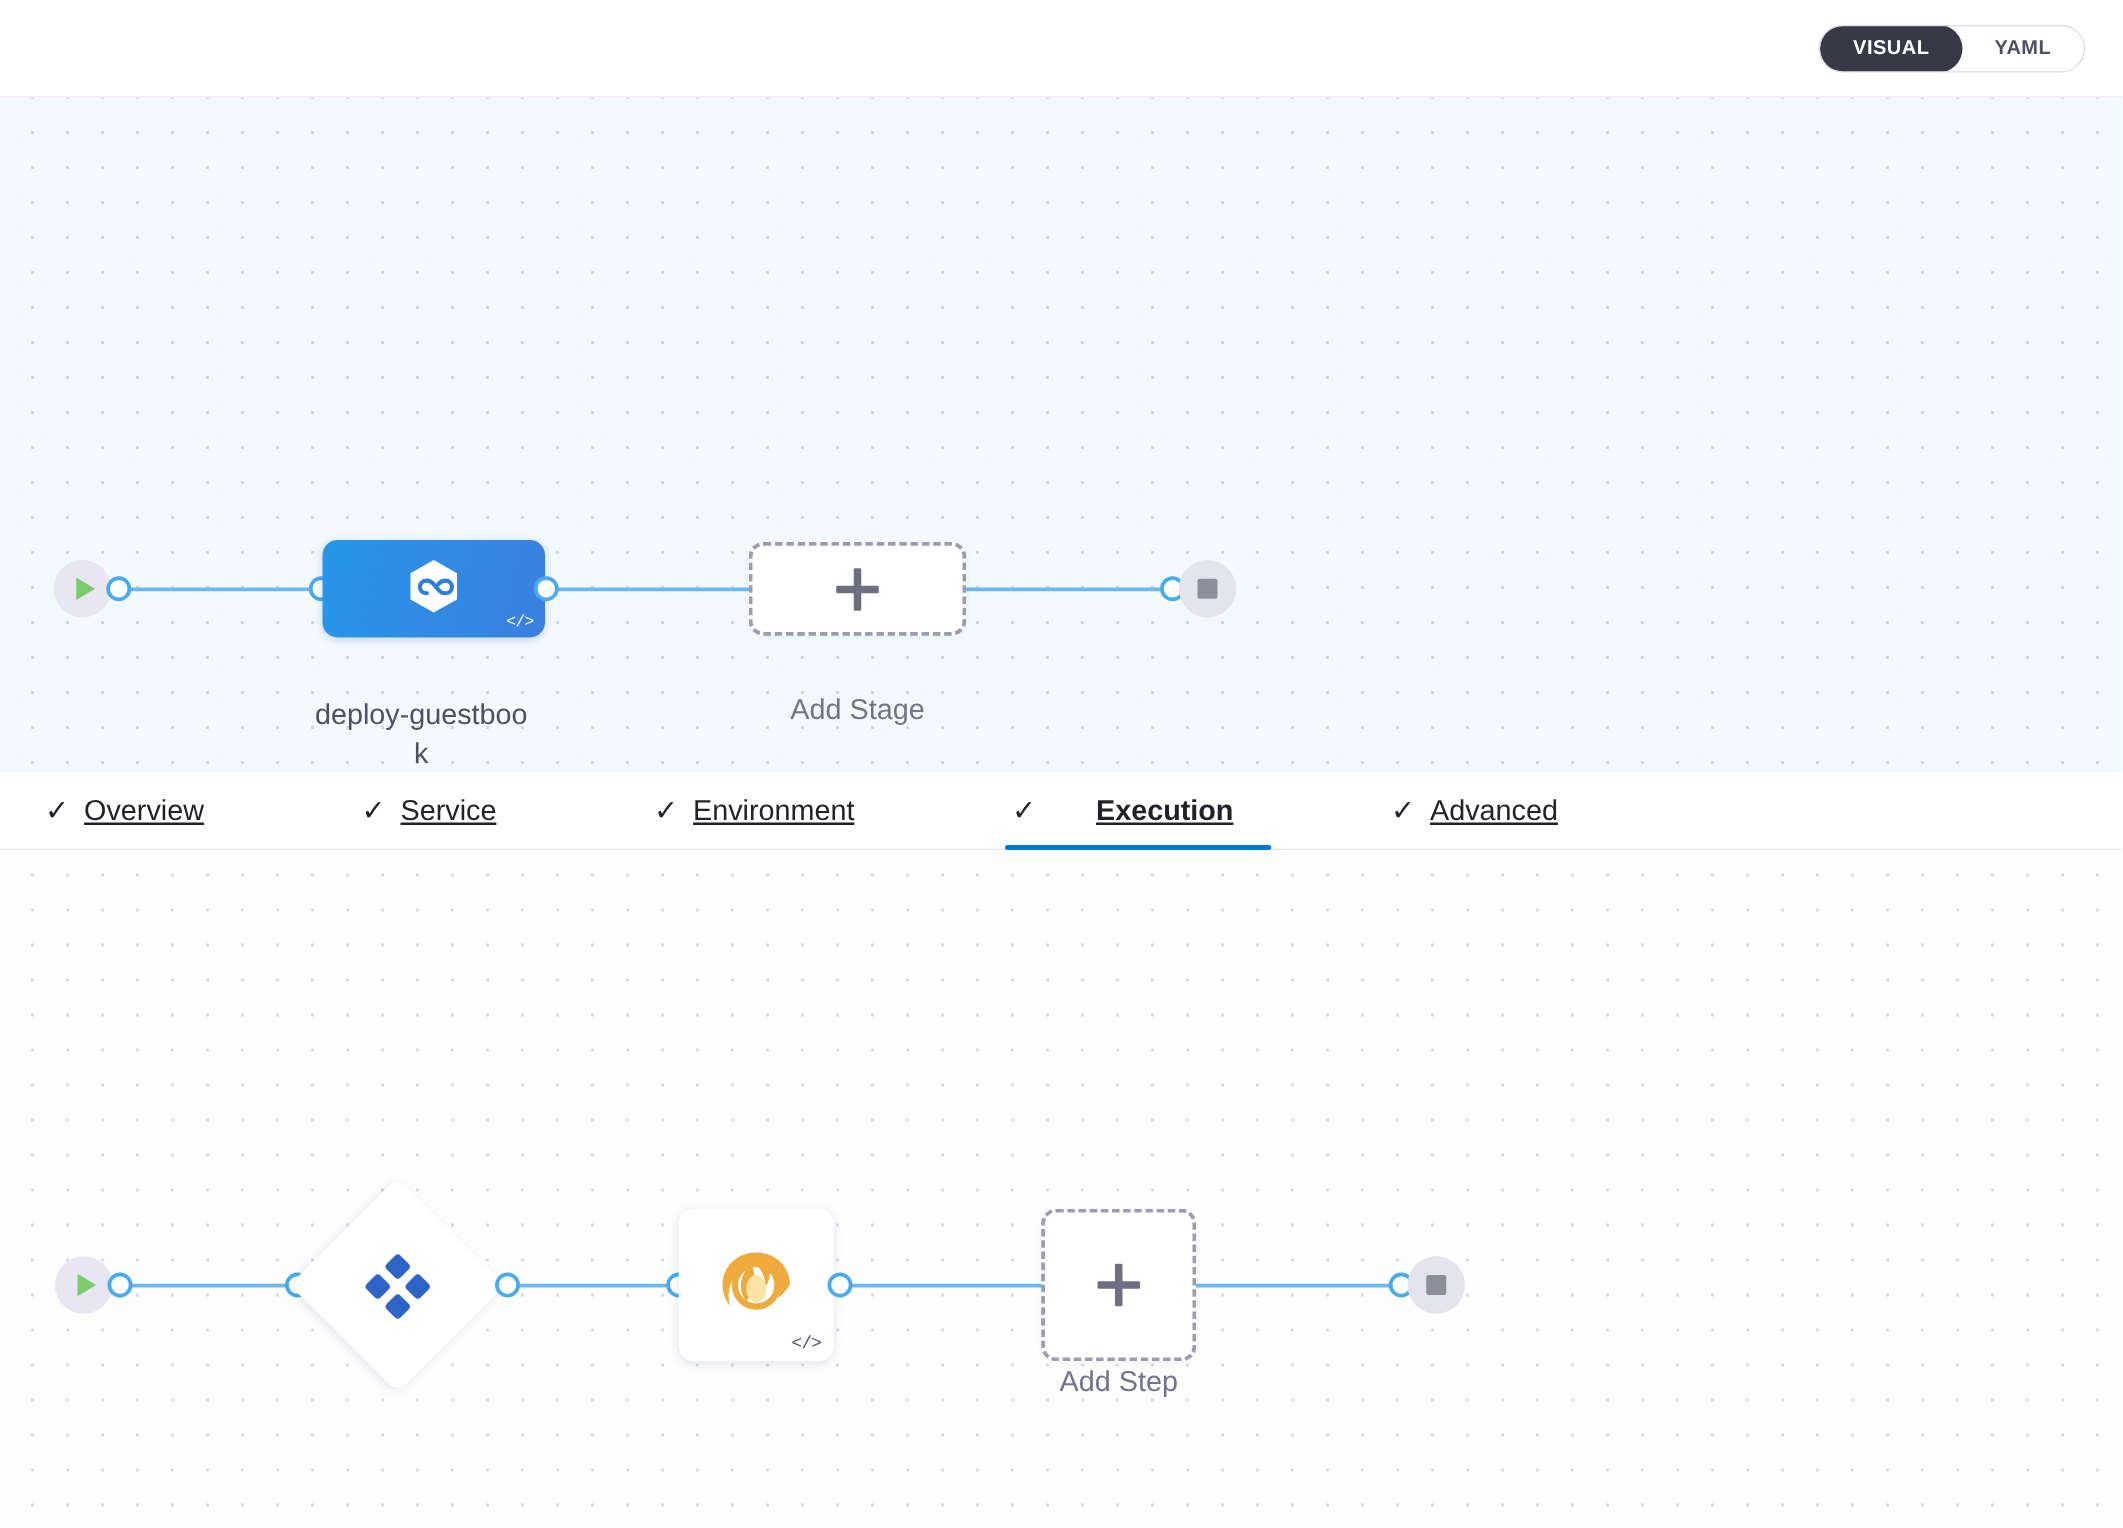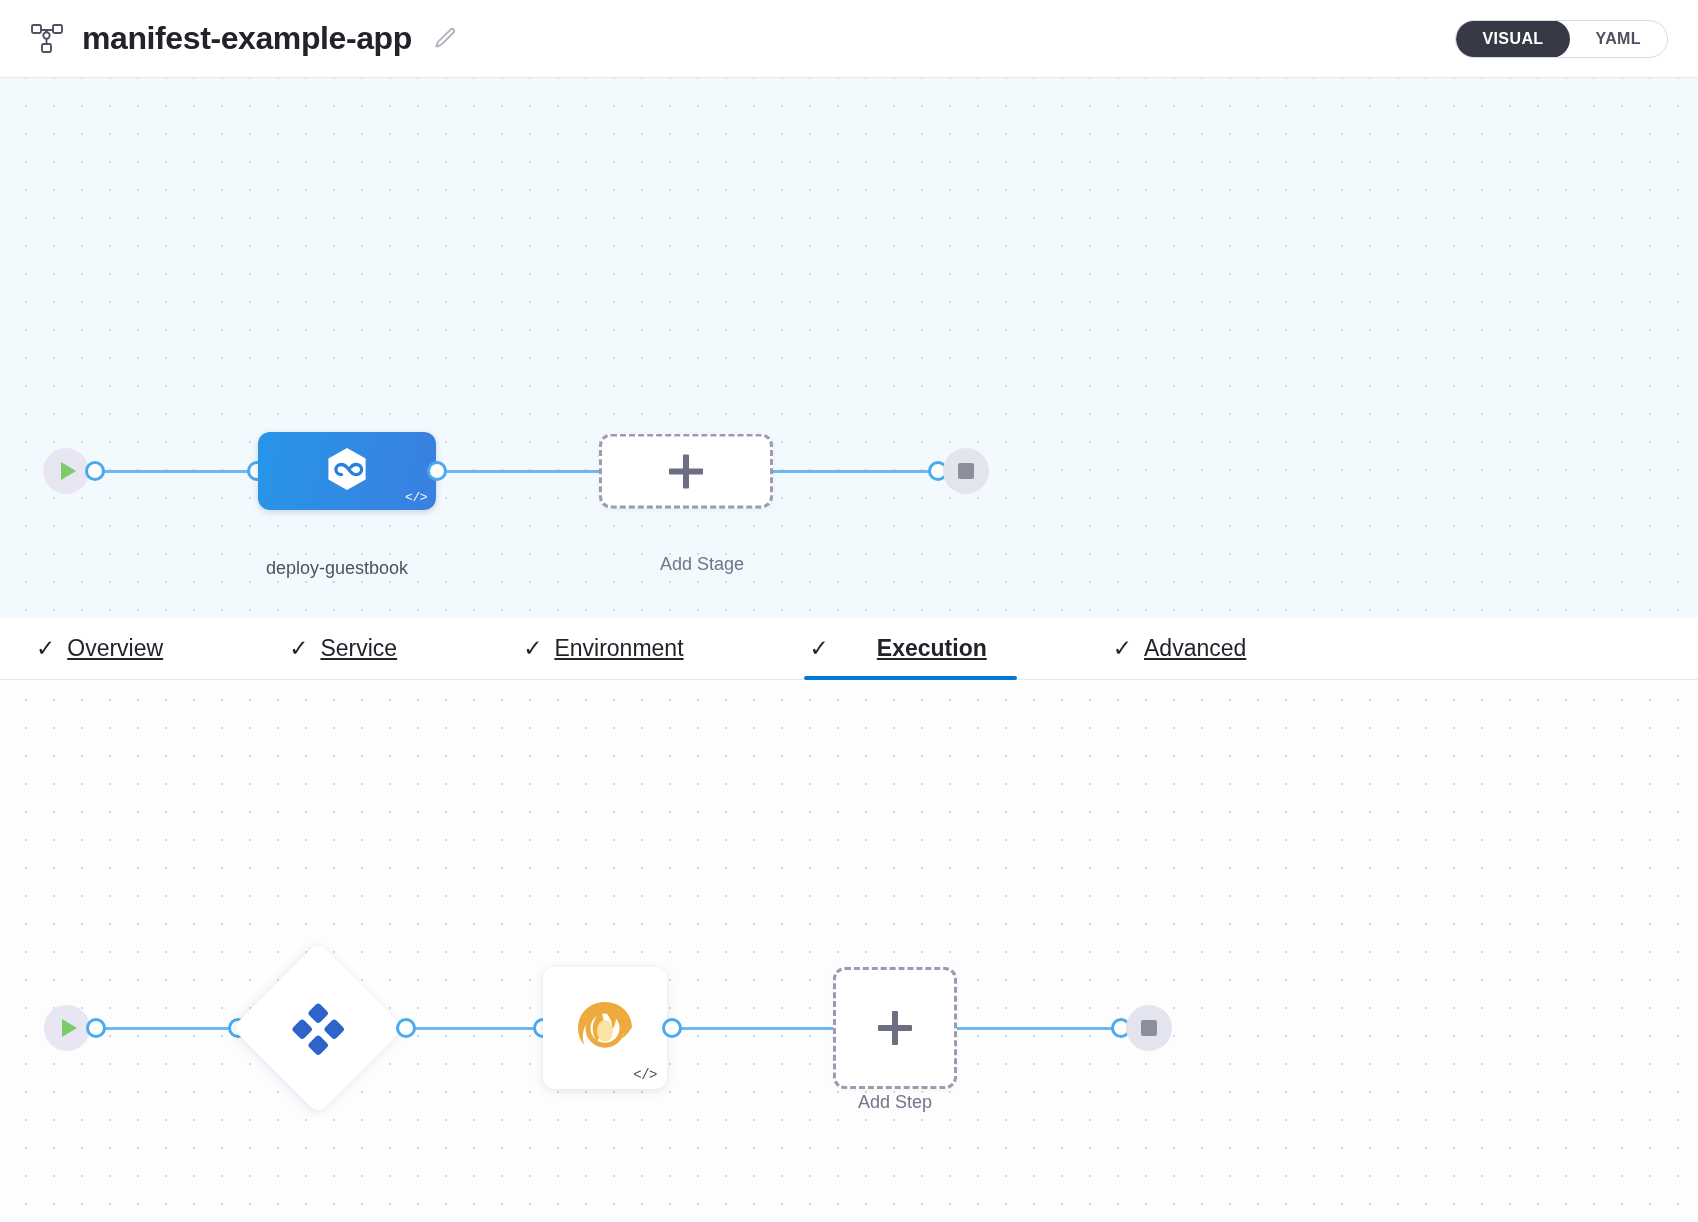--- a/index.html
+++ b/index.html
@@ -229,21 +229,21 @@
     background: #6d6e81;
     border-radius: 1px;
   }
   .plus-glyph::before { left: 0; right: 0; top: 14px; height: 6px; }
   .plus-glyph::after  { top: 0; bottom: 0; left: 14px; width: 6px; }
 
   
   .node-caption {
     position: absolute;
     text-align: center;
-    font-size: 18px;
+    font-size: 23px;
     color: #4f5162;
     line-height: 1.36;
     transform: translateX(-50%);
     width: 180px;
     word-break: break-all;
     pointer-events: none;
   }
   .node-caption.muted { color: #72748a; }
 
   
@@ -276,39 +276,20 @@
     color: #4f5162;
     font-size: 14px;
     font-family: "Liberation Mono", monospace;
     letter-spacing: -0.5px;
   }
 </style>
 </head>
 <body>
 
 <div class="header">
-  <div class="header-left">
-    <span class="pipeline-icon">
-      <svg width="34" height="34" viewBox="0 0 34 34" fill="none" stroke="#4f5162" stroke-width="1.9">
-        <rect x="2" y="3" width="9" height="8" rx="1.5"></rect>
-        <rect x="23" y="3" width="9" height="8" rx="1.5"></rect>
-        <rect x="12" y="22" width="9" height="8" rx="1.5"></rect>
-        <path d="M16.5 11 V22" stroke-width="1.9"></path>
-        <path d="M16.5 12 V8 H11" stroke-width="1.9"></path>
-        <path d="M16.5 12 V8 H23" stroke-width="1.9"></path>
-        <circle cx="16.5" cy="13.5" r="3.2" fill="#fff"></circle>
-      </svg>
-    </span>
-    <span class="page-title">manifest-example-app</span>
-    <span class="edit-pencil">
-      <svg width="26" height="26" viewBox="0 0 24 24" fill="none" stroke="#b0b1c4" stroke-width="1.7" stroke-linecap="round" stroke-linejoin="round">
-        <path d="M17.2 3.3a1.9 1.9 0 0 1 2.7 2.7L8.4 17.5 4 19l1.5-4.4z"></path>
-      </svg>
-    </span>
-  </div>
   <div class="header-right">
     <div class="view-toggle">
       <button class="toggle-btn active">VISUAL</button>
       <button class="toggle-btn">YAML</button>
     </div>
   </div>
 </div>
 
 <div class="stage-canvas">
 
@@ -331,21 +312,21 @@
       </g>
     </svg>
     <span class="code-badge">&lt;/&gt;</span>
   </div>
   <div class="dot" style="left:437px; top:393px;"></div>
   <div class="node-caption" style="left:337px; top:478px;">deploy-guestbook</div>
 
   <div class="add-node stage" style="left:686px; top:393px;">
     <span class="plus-glyph"></span>
   </div>
-  <div class="node-caption muted" style="left:702px; top:474px;">Add Stage</div>
+  <div class="node-caption muted" style="left:686px; top:474px;">Add Stage</div>
 
   <div class="dot" style="left:938px; top:393px;"></div>
   <div class="endpoint" style="left:966px; top:393px;">
     <span class="stop-sq"></span>
   </div>
 </div>
 
 <div class="tabs-bar">
   <button class="tab">
     <span class="check">✓</span>

